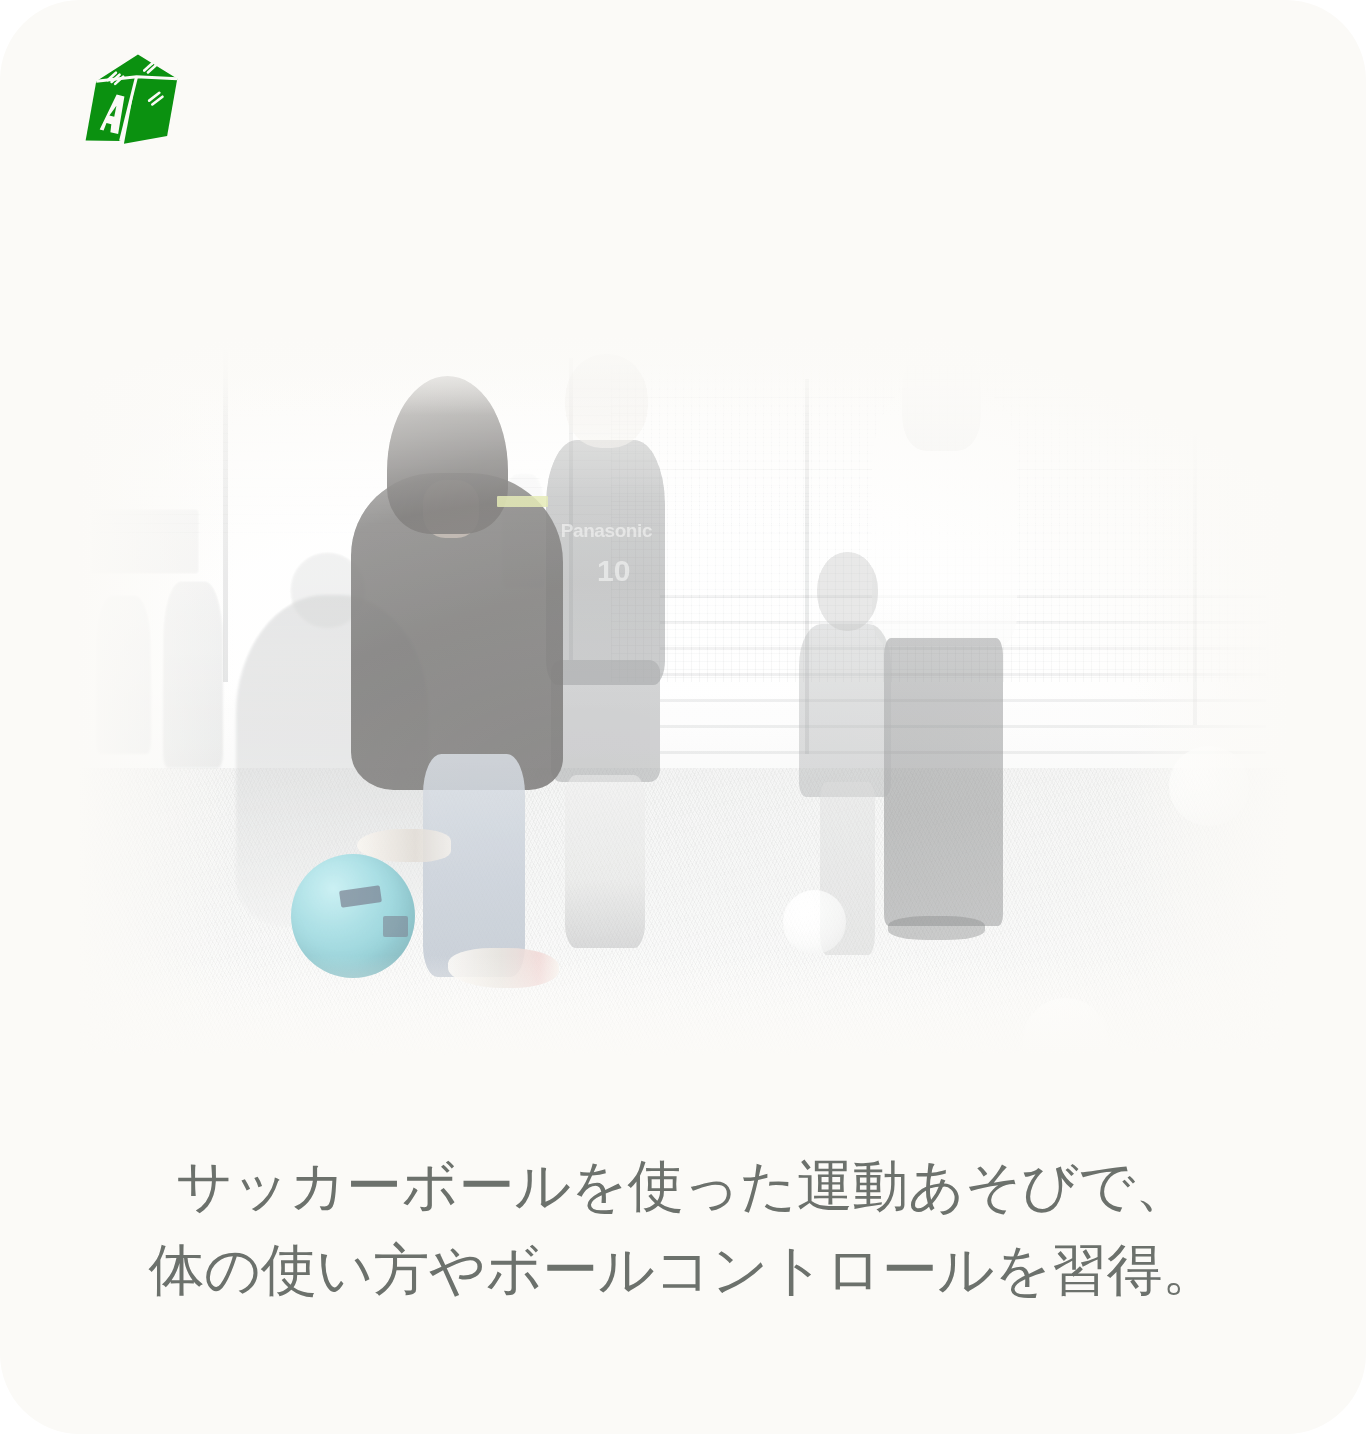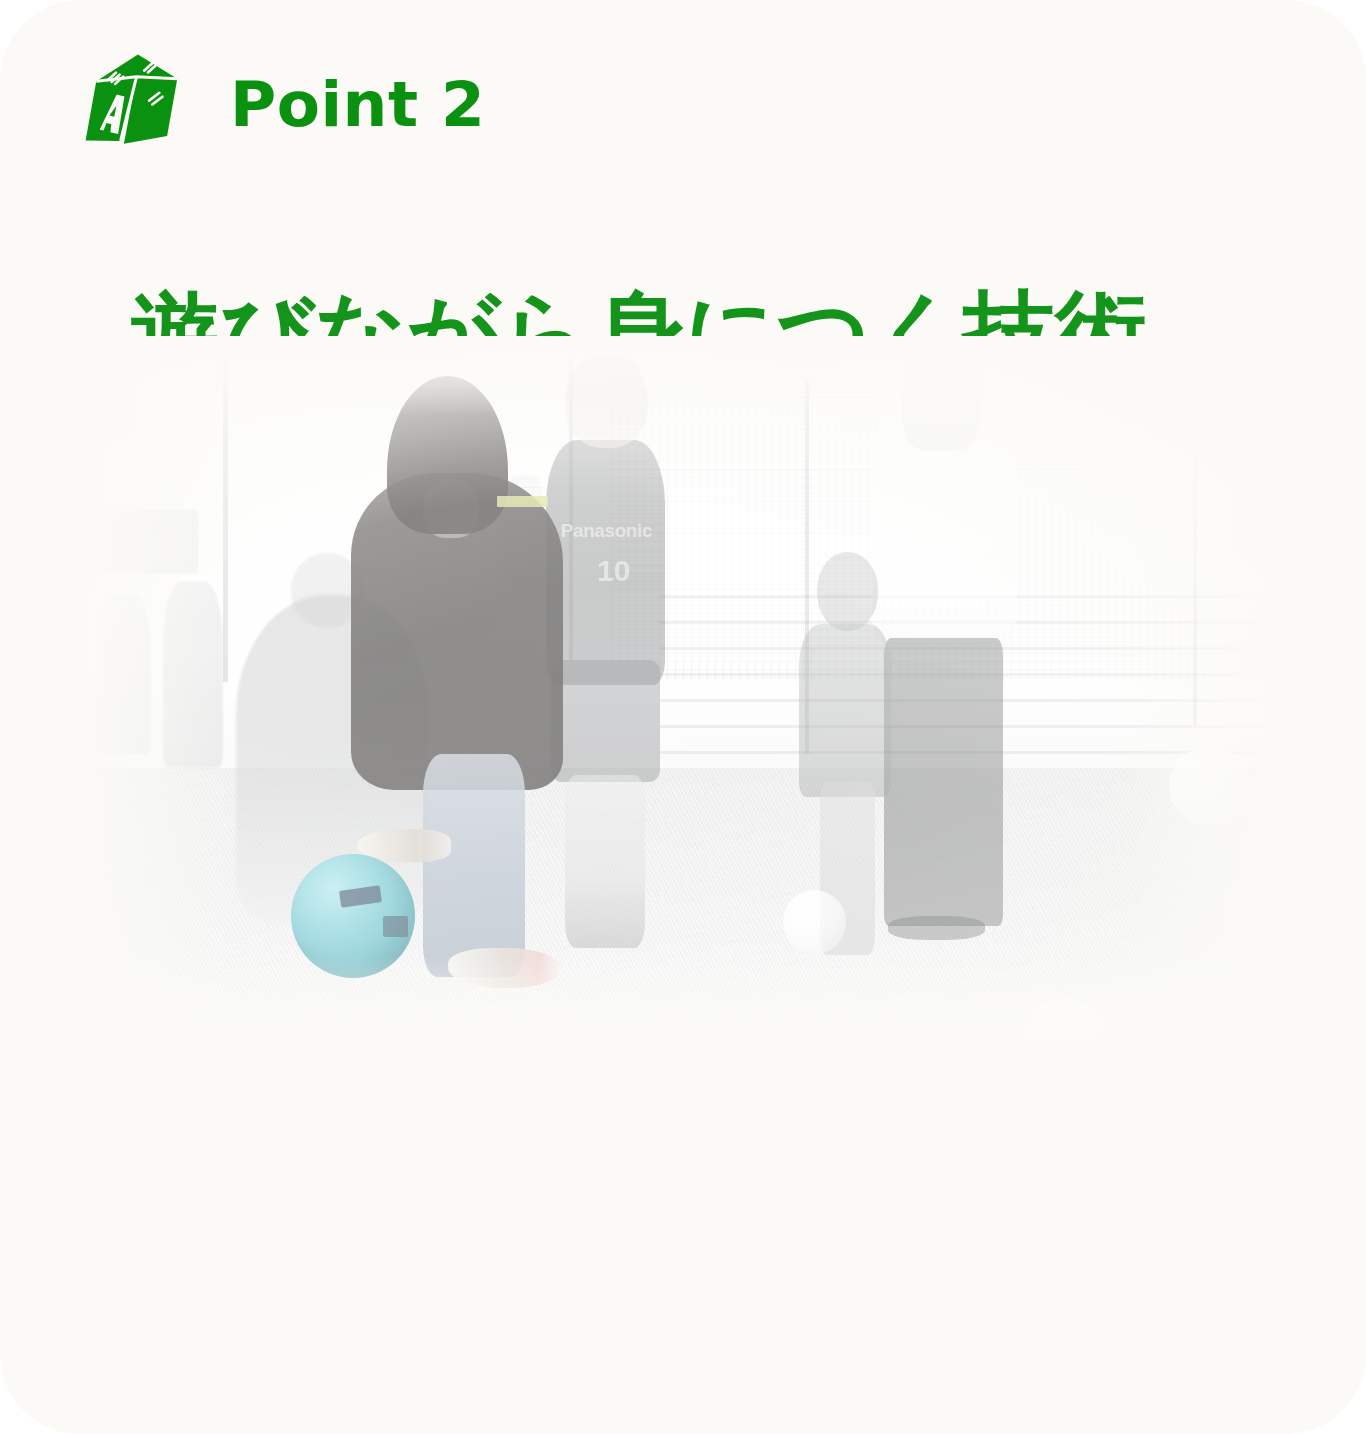--- a/index.html
+++ b/index.html
@@ -411,24 +411,22 @@
           <path d="M29 40 L35 31"></path>
             <path d="M33 41 L39 32"></path>
             <path d="M37 42 L43 33"></path>
           <path d="M62 22 L68 13"></path>
             <path d="M66 23 L72 14"></path>
           <path d="M74 50 L82 40"></path>
             <path d="M78 53 L86 43"></path>
         </g>
       </g>
     </svg>
-    <div class="point-label">Point 2</div>
   </div>
 
-  <h2 class="headline">遊びながら身につく技術。</h2>
 
   <div class="photo-frame">
     <div class="photo-scene">
 
       <div class="scene-layer struct-far"></div>
       <div class="scene-layer struct-mesh"></div>
       <div class="scene-layer bleacher"></div>
       <div class="scene-layer pole-a"></div>
       <div class="scene-layer pole-b"></div>
       <div class="scene-layer pole-c"></div>
@@ -473,15 +471,17 @@
       <div class="figure ball-cyan-patch-b"></div>
 
       <div class="figure ball-white-b"></div>
       <div class="figure ball-white-c"></div>
     </div>
     <div class="photo-wash"></div>
     <div class="photo-vignette"></div>
   </div>
 
   <p class="body-copy">
+    <span class="copy-line">サッカーボールを使った運動あそびで、</span>
+    <span class="copy-line">体の使い方やボールコントロールを習得。</span>
   </p>
 
 </div>
 
 </body></html>

